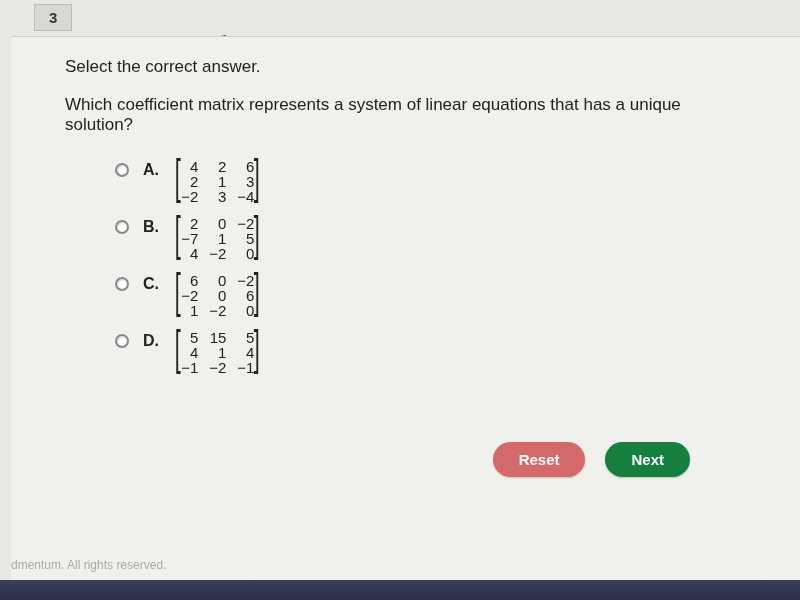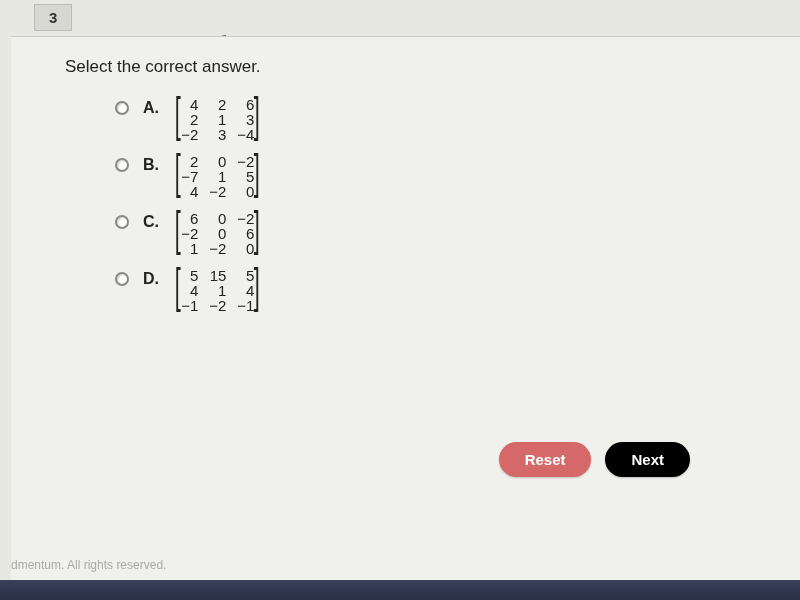--- a/index.html
+++ b/index.html
@@ -99,34 +99,34 @@
     .mgrid span {
       text-align: right;
       min-width: 18px;
       font-family: Arial, sans-serif;
     }
     .buttons {
       position: absolute;
       right: 110px;
       top: 405px;
       display: flex;
-      gap: 14px;
+      gap: 20px;
     }
     .btn {
       border: none;
       border-radius: 20px;
       padding: 9px 26px;
       font-size: 15px;
       font-weight: bold;
       color: #fff;
       cursor: pointer;
       box-shadow: 0 1px 2px rgba(0,0,0,0.2);
     }
     .btn-reset { background: #d56868; }
-    .btn-next  { background: #000000; }
+    .btn-next  { background: #15803d; }
     .footer {
       position: absolute;
       bottom: 28px;
       left: 0;
       font-size: 12px;
       color: #aaa;
       text-align: center;
     }
     .cursor {
       position: absolute;
@@ -146,20 +146,21 @@
   </style>
 </head>
 <body>
 
 <div class="page-tab">3</div>
 
 <span class="cursor">↖</span>
 
 <div class="content">
   <div class="instruction">Select the correct answer.</div>
+  <div class="question">Which coefficient matrix represents a system of linear equations that has a unique solution?</div>
 
   <div class="options">
 
     <div class="option">
       <div class="radio"></div>
       <div class="label">A.</div>
       <div class="matrix">
         <span class="bracket bracket-l">[</span>
         <div class="mgrid">
           <span>4</span>

